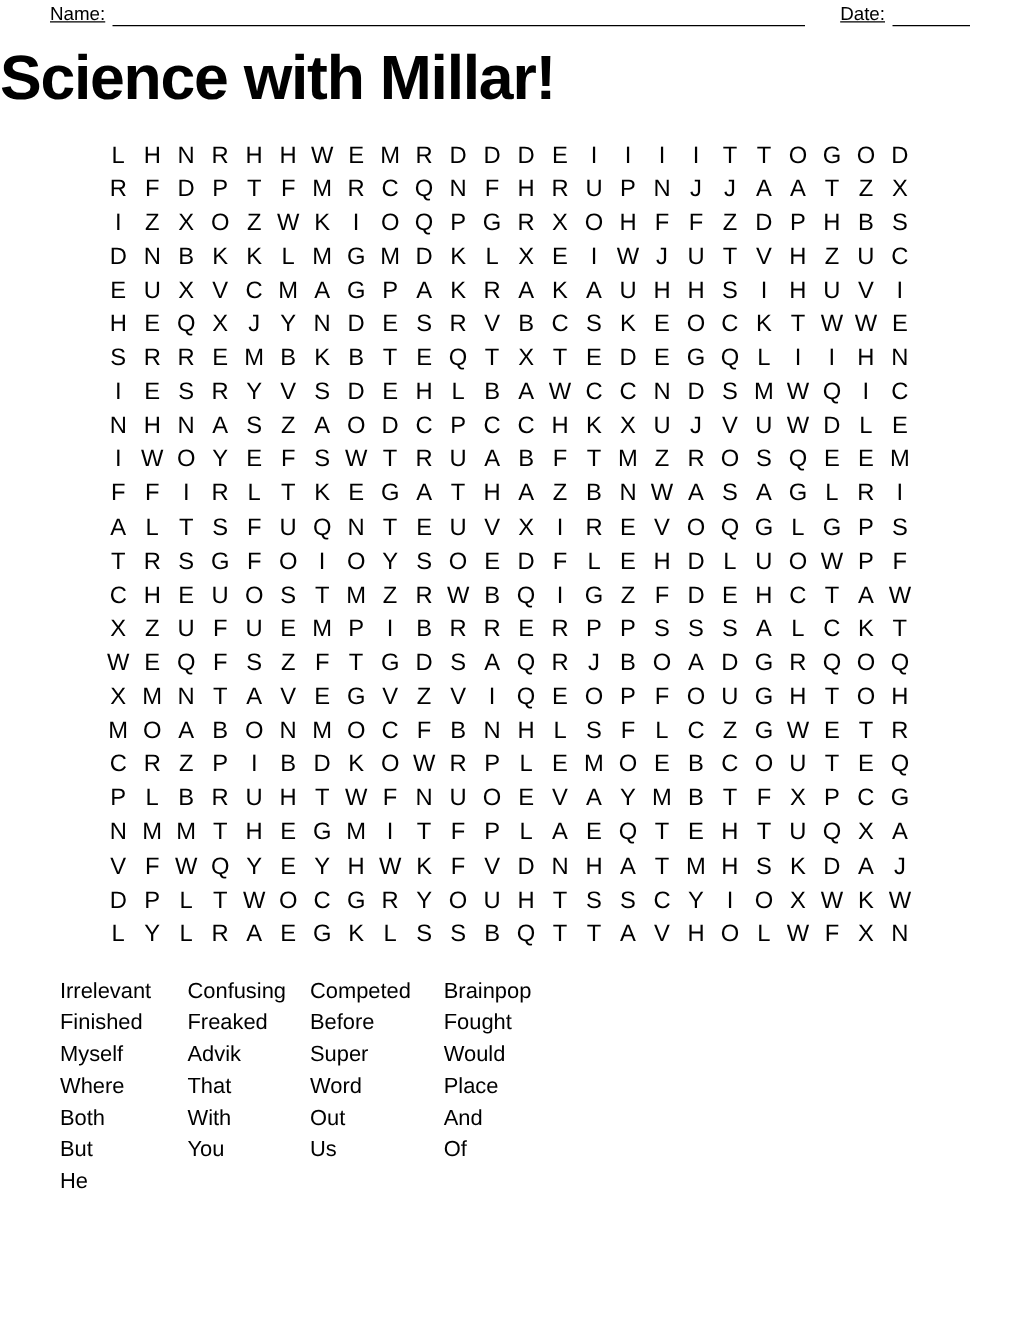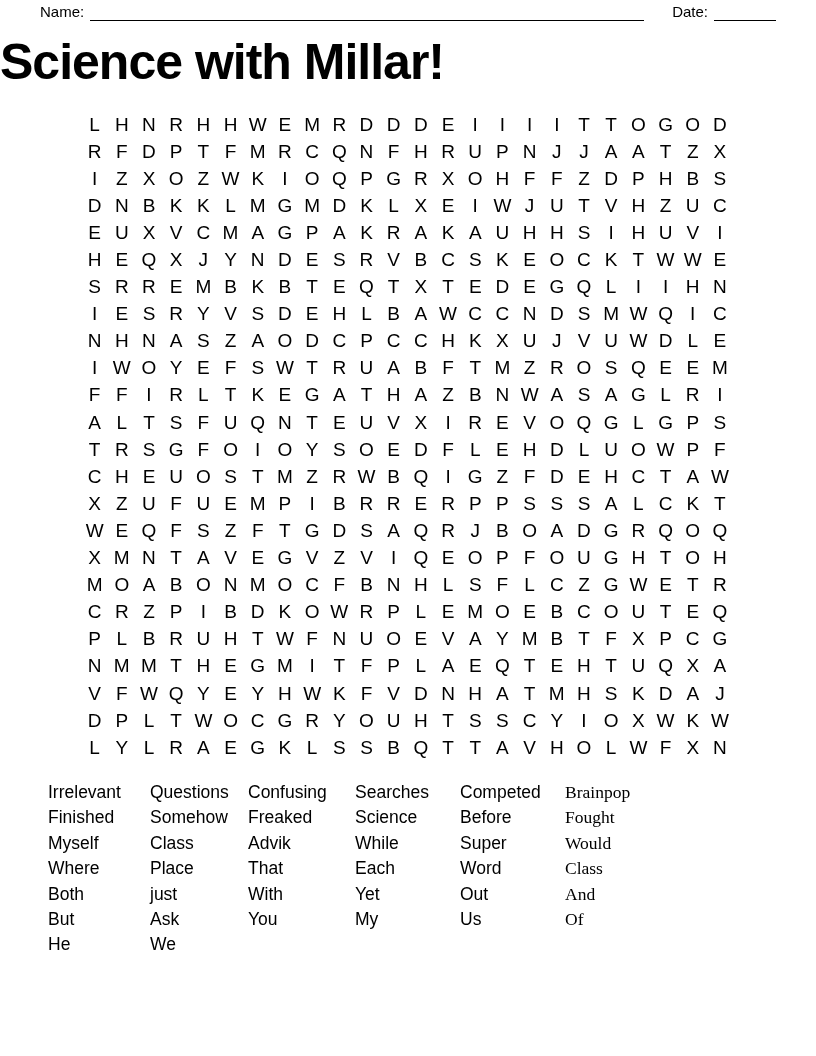--- a/index.html
+++ b/index.html
@@ -20,20 +20,21 @@
     top: 0px;
     width: 736px;
     height: 22px;
     display: flex;
     align-items: flex-end;
   }
   .hdr-label {
     font-size: 15px;
     line-height: 20px;
     white-space: nowrap;
+    text-decoration: underline;
   }
   .name-line {
     flex: 1 1 auto;
     border-bottom: 1.5px solid #000;
     height: 18px;
     margin: 0 28px 1px 6px;
   }
   .date-line {
     width: 62px;
     border-bottom: 1.5px solid #000;
@@ -741,53 +742,36 @@
     <div class="word-col">
       <div class="word">Irrelevant</div>
       <div class="word">Finished</div>
       <div class="word">Myself</div>
       <div class="word">Where</div>
       <div class="word">Both</div>
       <div class="word">But</div>
       <div class="word">He</div>
     </div>
     <div class="word-col">
-      <div class="word">Questions</div>
-      <div class="word">Somehow</div>
-      <div class="word">Class</div>
-      <div class="word">Place</div>
-      <div class="word">just</div>
-      <div class="word">Ask</div>
-      <div class="word">We</div>
-    </div>
-    <div class="word-col">
       <div class="word">Confusing</div>
       <div class="word">Freaked</div>
       <div class="word">Advik</div>
       <div class="word">That</div>
       <div class="word">With</div>
       <div class="word">You</div>
-    </div>
-    <div class="word-col">
-      <div class="word">Searches</div>
-      <div class="word">Science</div>
-      <div class="word">While</div>
-      <div class="word">Each</div>
-      <div class="word">Yet</div>
-      <div class="word">My</div>
     </div>
     <div class="word-col">
       <div class="word">Competed</div>
       <div class="word">Before</div>
       <div class="word">Super</div>
       <div class="word">Word</div>
       <div class="word">Out</div>
       <div class="word">Us</div>
     </div>
     <div class="word-col">
       <div class="word">Brainpop</div>
       <div class="word">Fought</div>
       <div class="word">Would</div>
-      <div class="word">Class</div>
+      <div class="word">Place</div>
       <div class="word">And</div>
       <div class="word">Of</div>
     </div>
   </div>
 
 </body></html>

